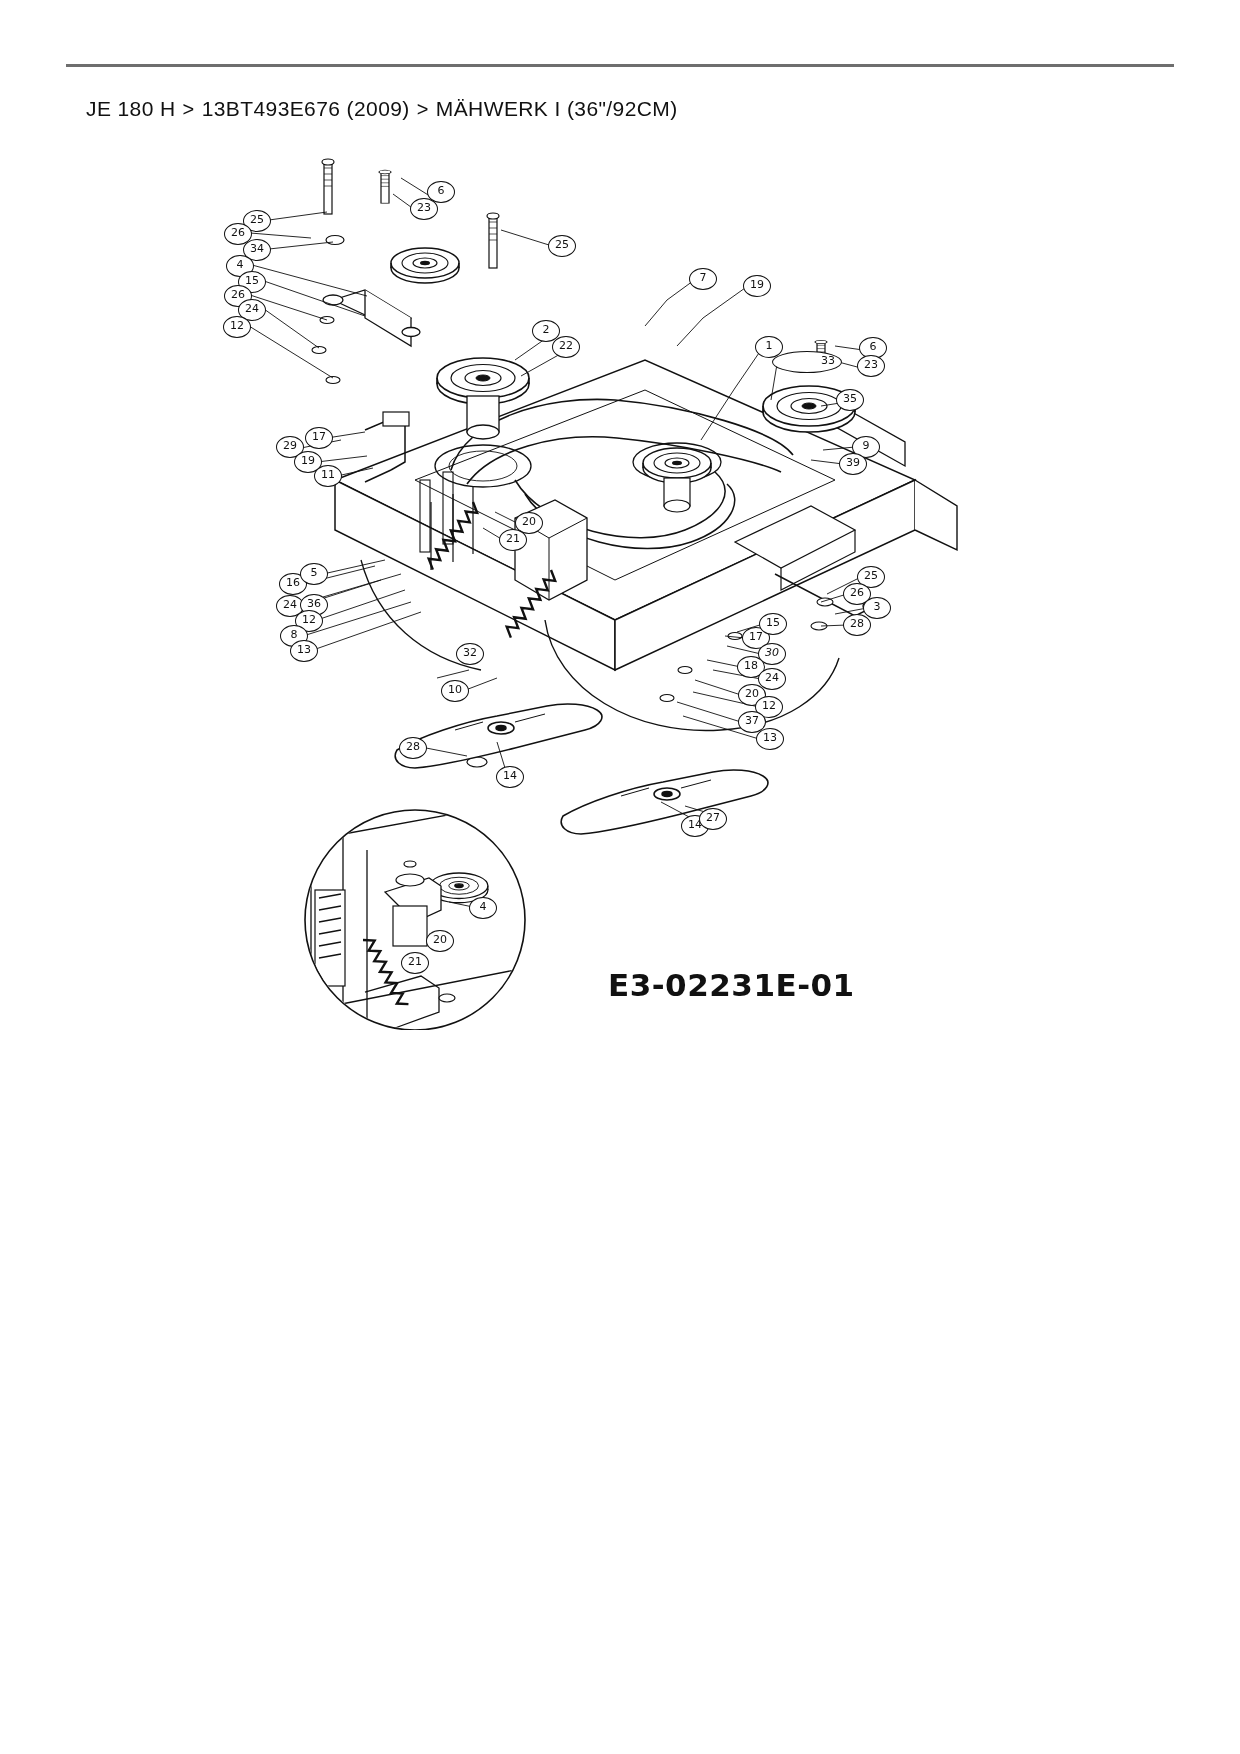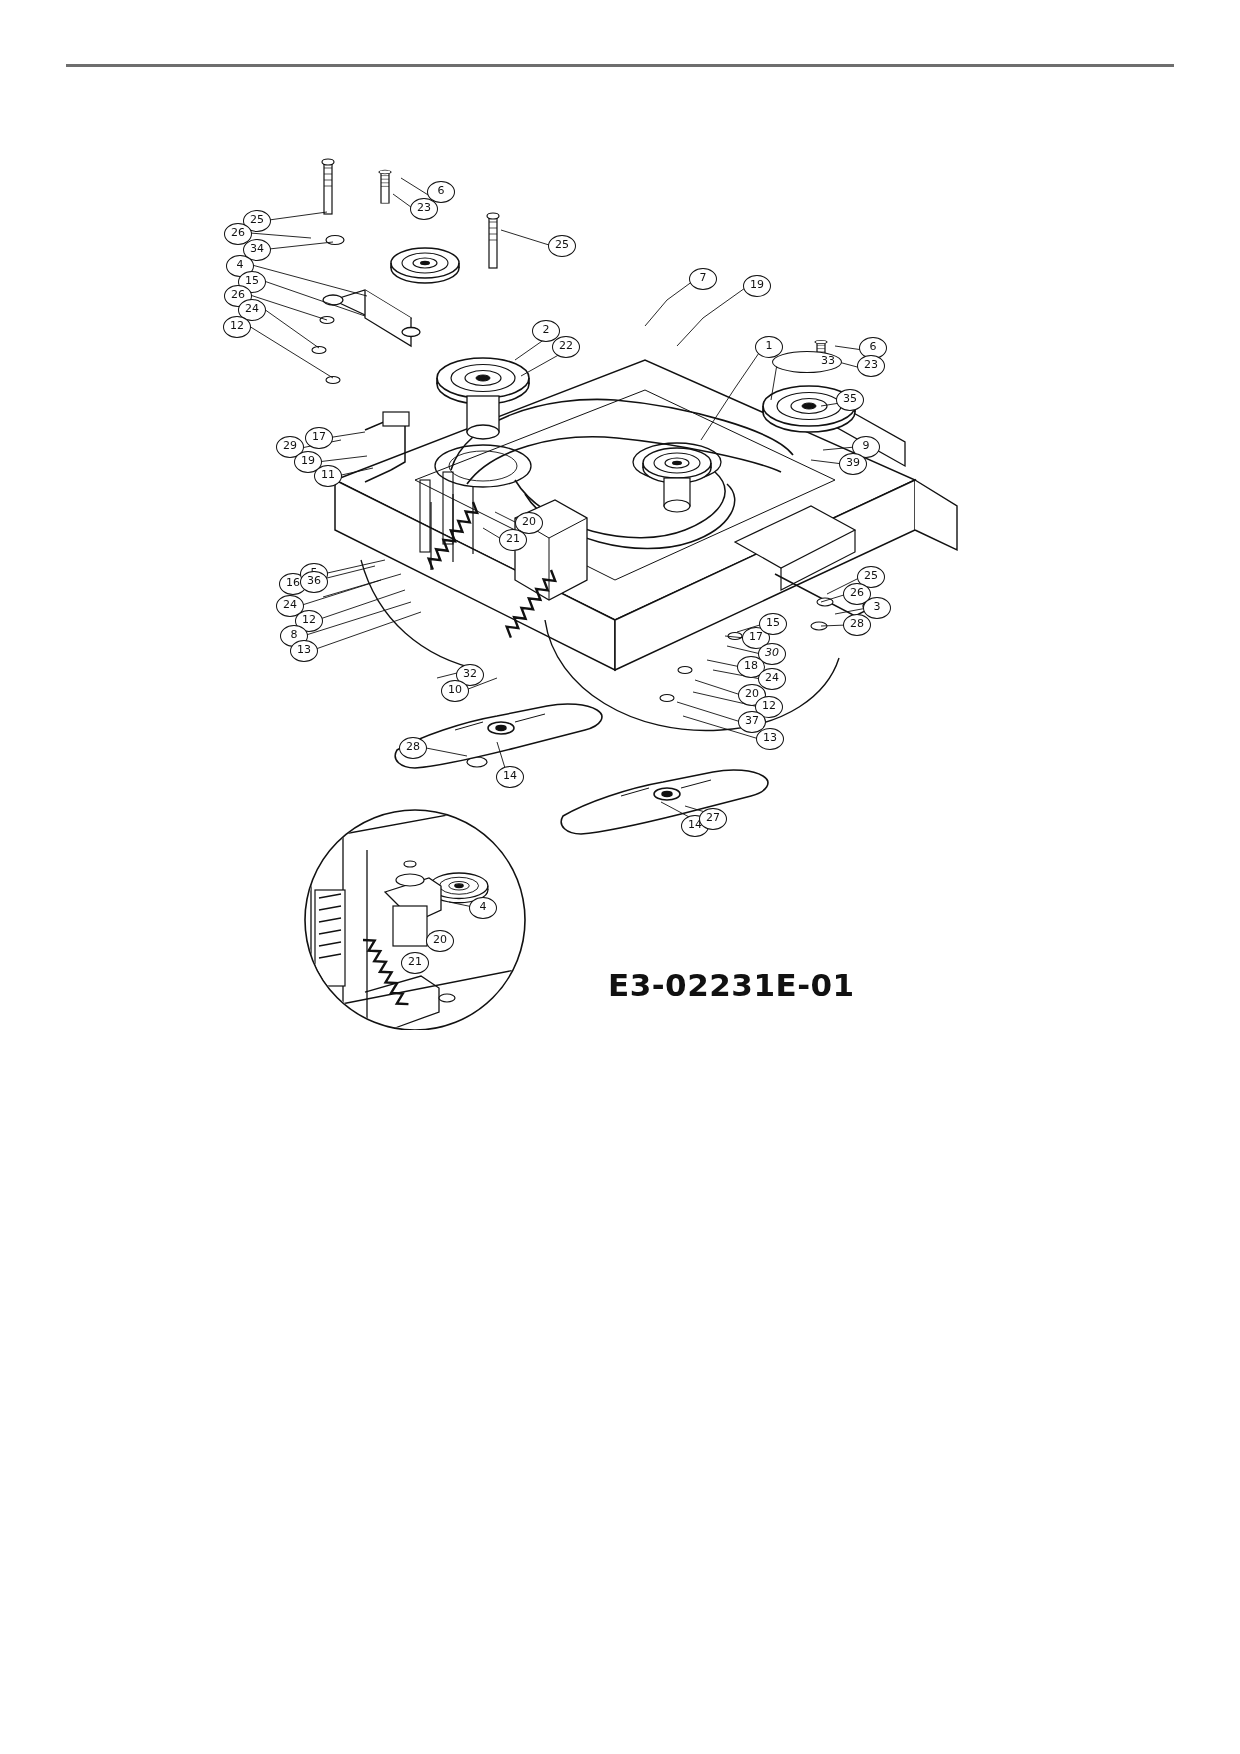--- a/index.html
+++ b/index.html
@@ -89,20 +89,23 @@
     color: #111;
   }
 </style>
 </head>
 <body>
 
 <div class="page">
 
   <div class="top-rule"></div>
 
+  <div class="breadcrumb">
+    <span>JE 180 H</span><span class="sep">&gt;</span><span>13BT493E676 (2009)</span><span class="sep">&gt;</span><span>MÄHWERK I (36"/92CM)</span>
+  </div>
 
   <div class="diagram-wrap">
     <svg class="diagram-svg" viewBox="0 0 760 880" xmlns="http://www.w3.org/2000/svg">
       <defs>
         <g id="pulleyBig">
           <ellipse cx="0" cy="0" rx="46" ry="20" fill="#fff" stroke="#111" stroke-width="1.6"></ellipse>
           <ellipse cx="0" cy="-6" rx="46" ry="20" fill="#fff" stroke="#111" stroke-width="1.6"></ellipse>
           <ellipse cx="0" cy="-6" rx="32" ry="13.5" fill="none" stroke="#111" stroke-width="1.2"></ellipse>
           <ellipse cx="0" cy="-6" rx="18" ry="7.5" fill="none" stroke="#111" stroke-width="1.2"></ellipse>
           <ellipse cx="0" cy="-6" rx="7" ry="3" fill="#111" stroke="#111" stroke-width="1"></ellipse>
@@ -354,34 +357,34 @@
         <div class="callout" style="left: 112px; top: 325px;">11</div>
         <div class="callout" style="left: 313px; top: 372px;">20</div>
         <div class="callout" style="left: 297px; top: 389px;">21</div>
         <div class="callout" style="left: 655px; top: 426px;">25</div>
         <div class="callout" style="left: 641px; top: 443px;">26</div>
         <div class="callout" style="left: 661px; top: 457px;">3</div>
         <div class="callout" style="left: 641px; top: 474px;">28</div>
         <div class="callout" style="left: 77px; top: 433px;">16</div>
         <div class="callout" style="left: 98px; top: 423px;">5</div>
         <div class="callout" style="left: 74px; top: 455px;">24</div>
-        <div class="callout" style="left: 98px; top: 431px;">36</div>
+        <div class="callout" style="left: 98px; top: 454px;">36</div>
         <div class="callout" style="left: 93px; top: 470px;">12</div>
         <div class="callout" style="left: 78px; top: 485px;">8</div>
         <div class="callout" style="left: 88px; top: 500px;">13</div>
         <div class="callout" style="left: 540px; top: 487px;">17</div>
         <div class="callout" style="left: 557px; top: 473px;">15</div>
         <div class="callout" style="left: 556px; top: 503px; font-style: italic;">30</div>
         <div class="callout" style="left: 535px; top: 516px;">18</div>
         <div class="callout" style="left: 556px; top: 528px;">24</div>
         <div class="callout" style="left: 536px; top: 544px;">20</div>
         <div class="callout" style="left: 553px; top: 556px;">12</div>
         <div class="callout" style="left: 536px; top: 571px;">37</div>
         <div class="callout" style="left: 554px; top: 588px;">13</div>
-        <div class="callout" style="left: 213px; top: 524px; margin-left: 28px;">32</div>
+        <div class="callout" style="left: 213px; top: 503px; margin-left: 28px;">32</div>
         <div class="callout" style="left: 239px; top: 540px;">10</div>
         <div class="callout" style="left: 197px; top: 597px;">28</div>
         <div class="callout" style="left: 294px; top: 626px;">14</div>
         <div class="callout" style="left: 479px; top: 675px;">14</div>
         <div class="callout" style="left: 497px; top: 668px;">27</div>
         <div class="callout" style="left: 267px; top: 757px;">4</div>
         <div class="callout" style="left: 224px; top: 790px;">20</div>
         <div class="callout" style="left: 199px; top: 812px;">21</div>
       </div>
   </div>

